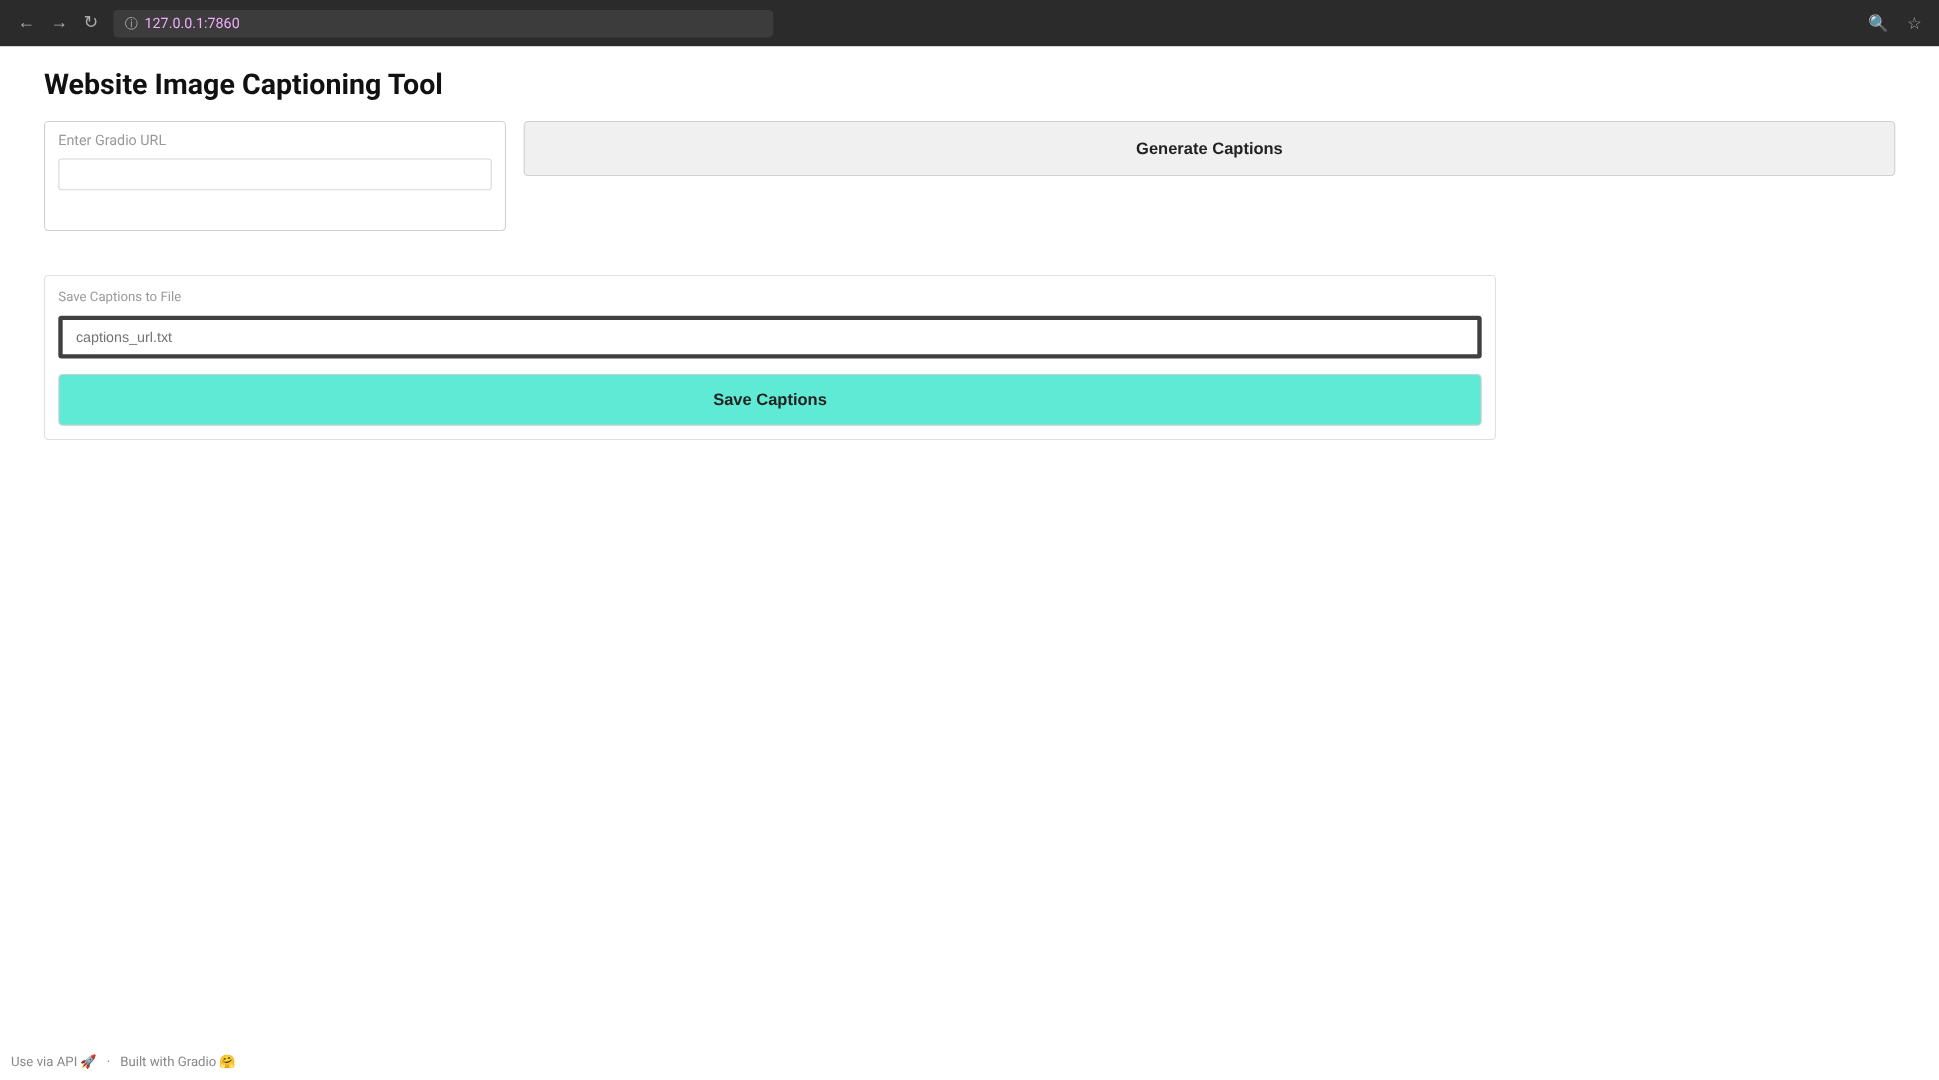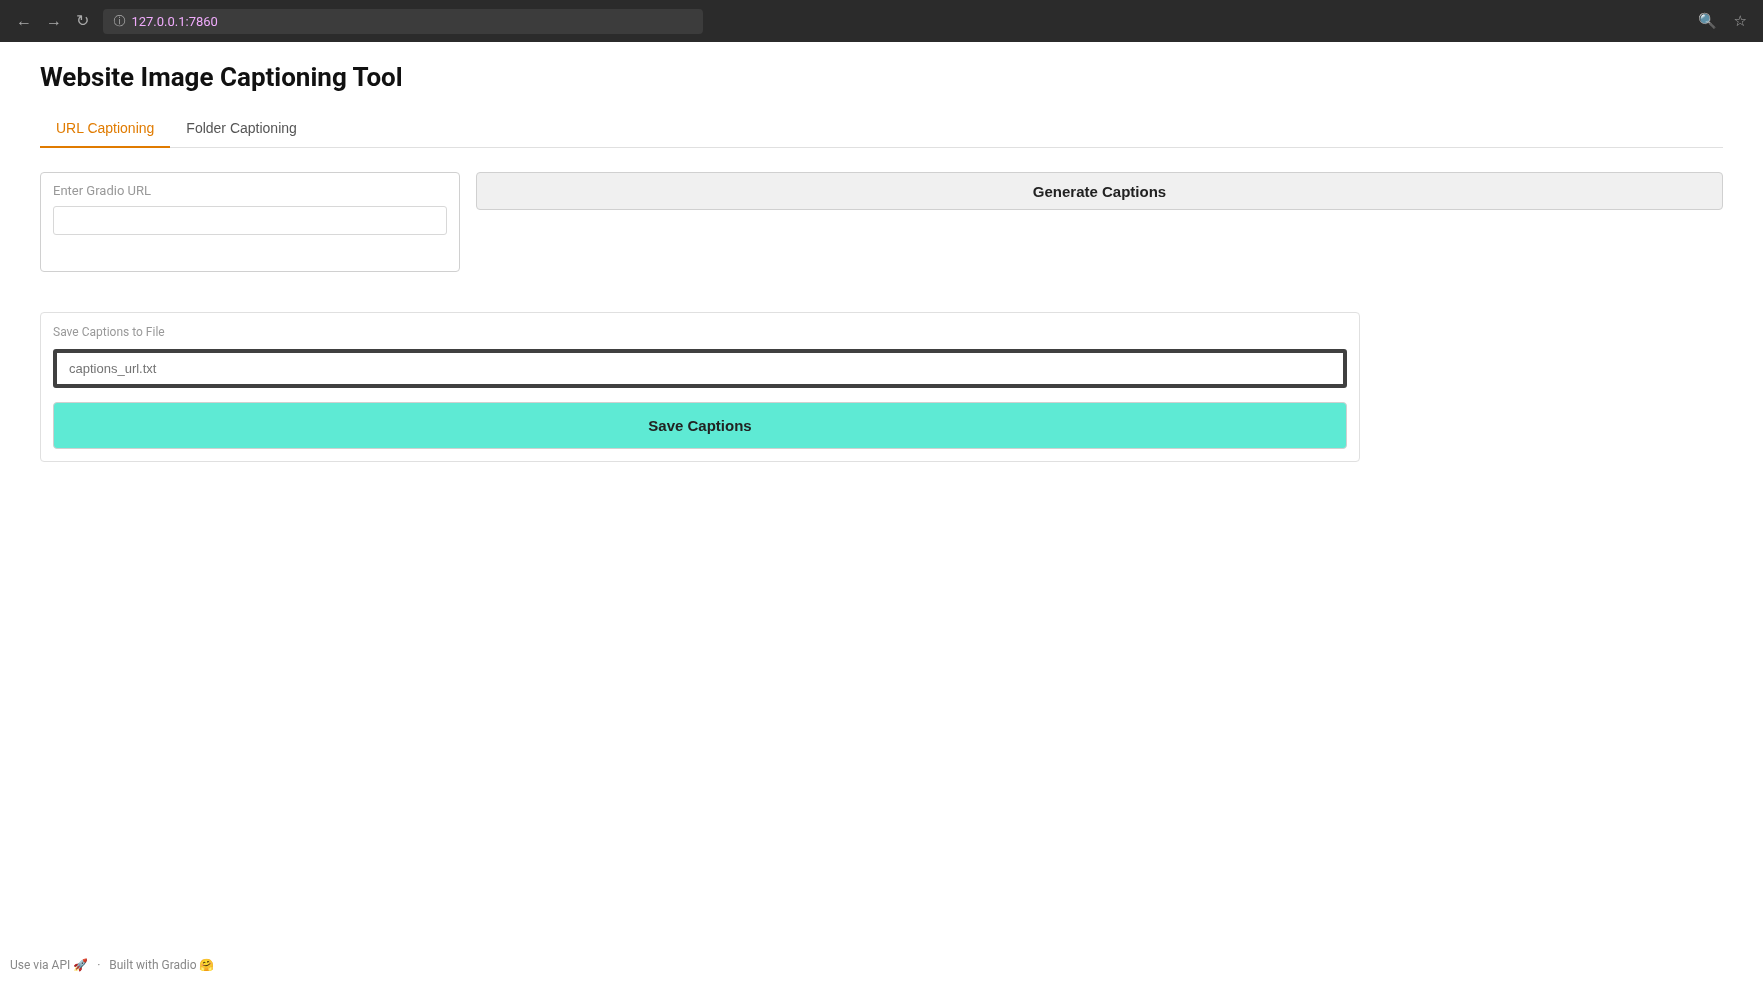--- a/index.html
+++ b/index.html
@@ -165,21 +165,21 @@
     .btn {
       flex: 1;
       padding: 14px 20px;
       border: 1px solid #d0d0d0;
       border-radius: 4px;
       background: #f0f0f0;
       color: #222;
       font-size: 15px;
       font-weight: 600;
       cursor: pointer;
-      height: 38px;
+      height: 50px;
       display: flex;
       align-items: center;
       justify-content: center;
     }
 
     
     .save-section {
       border: 1px solid #e0e0e0;
       border-radius: 4px;
       padding: 12px;
@@ -255,24 +255,20 @@
   <div class="browser-right-icons">
     <button class="browser-icon-btn">🔍</button>
     <button class="browser-icon-btn">☆</button>
   </div>
 </div>
 
 <div class="page-content">
 
   <h1 class="page-title">Website Image Captioning Tool</h1>
 
-  <div class="tabs">
-    <button class="tab active">URL Captioning</button>
-    <button class="tab">Folder Captioning</button>
-  </div>
 
   <div class="url-section">
     <div class="url-input-wrapper">
       <span class="url-input-label">Enter Gradio URL</span>
       <input type="text" class="url-input" value="" placeholder="" style="">
     </div>
     <div class="action-buttons">
       <button class="btn">Generate Captions</button>
     </div>
   </div>

